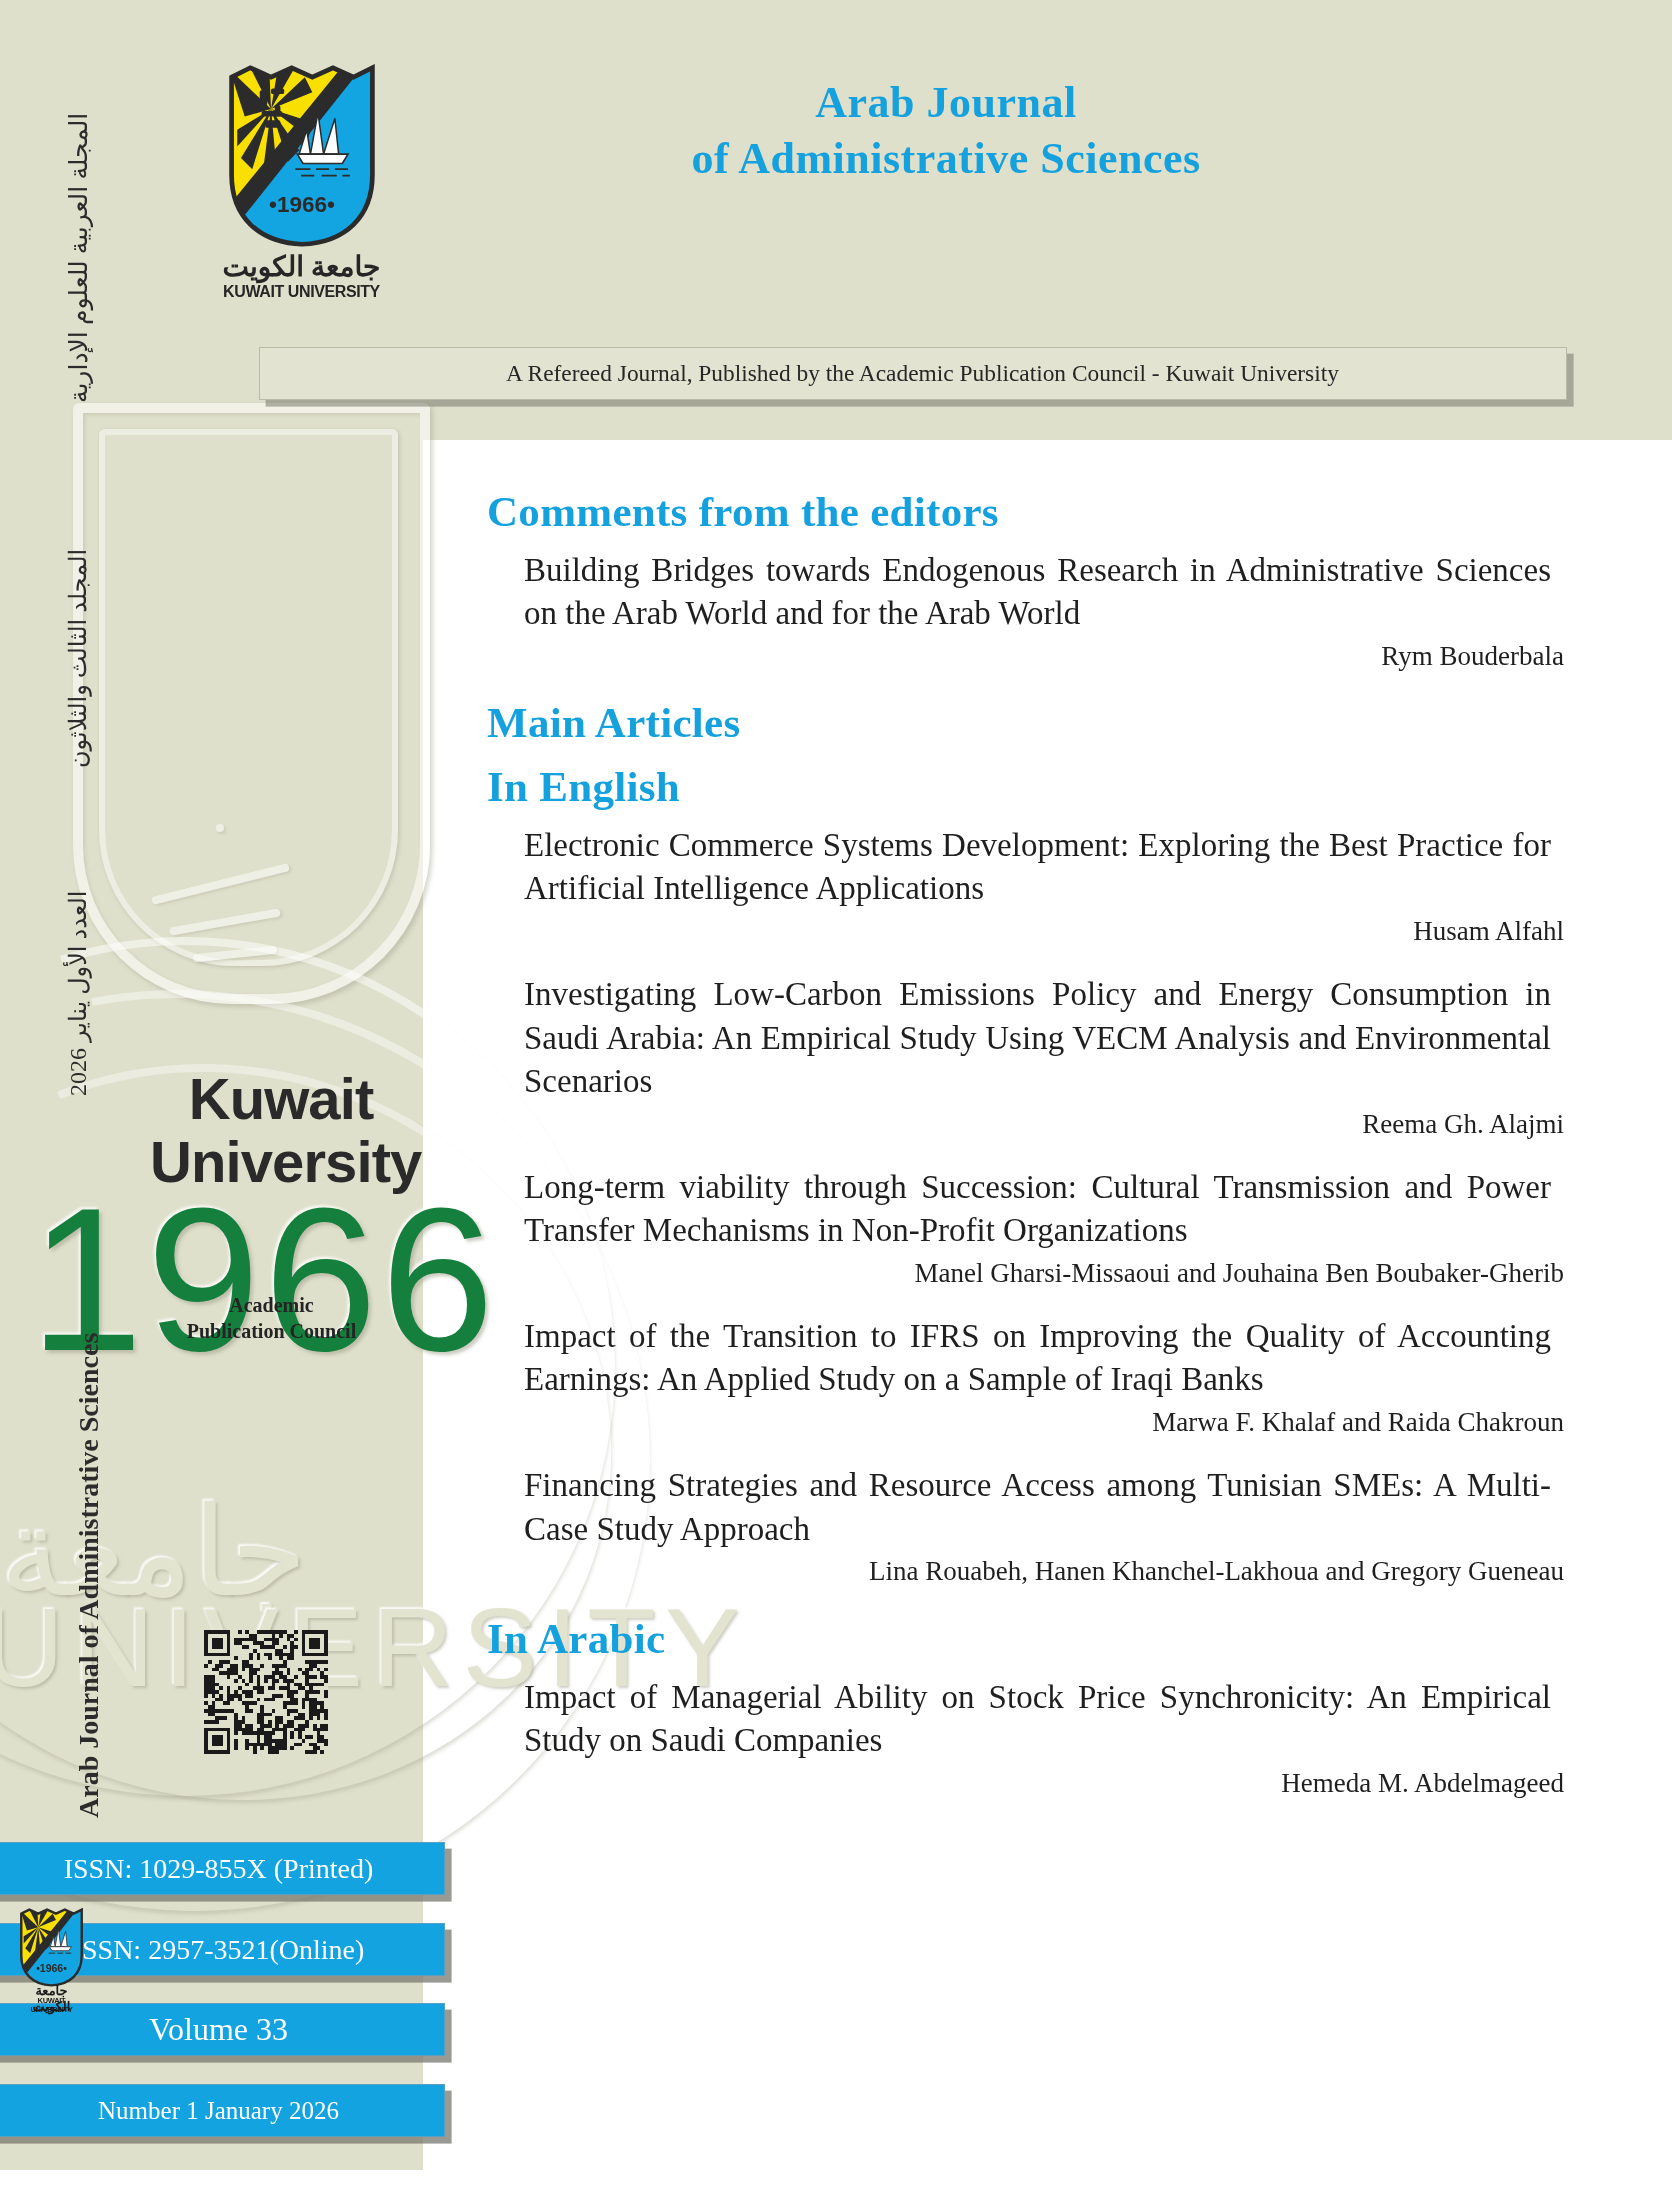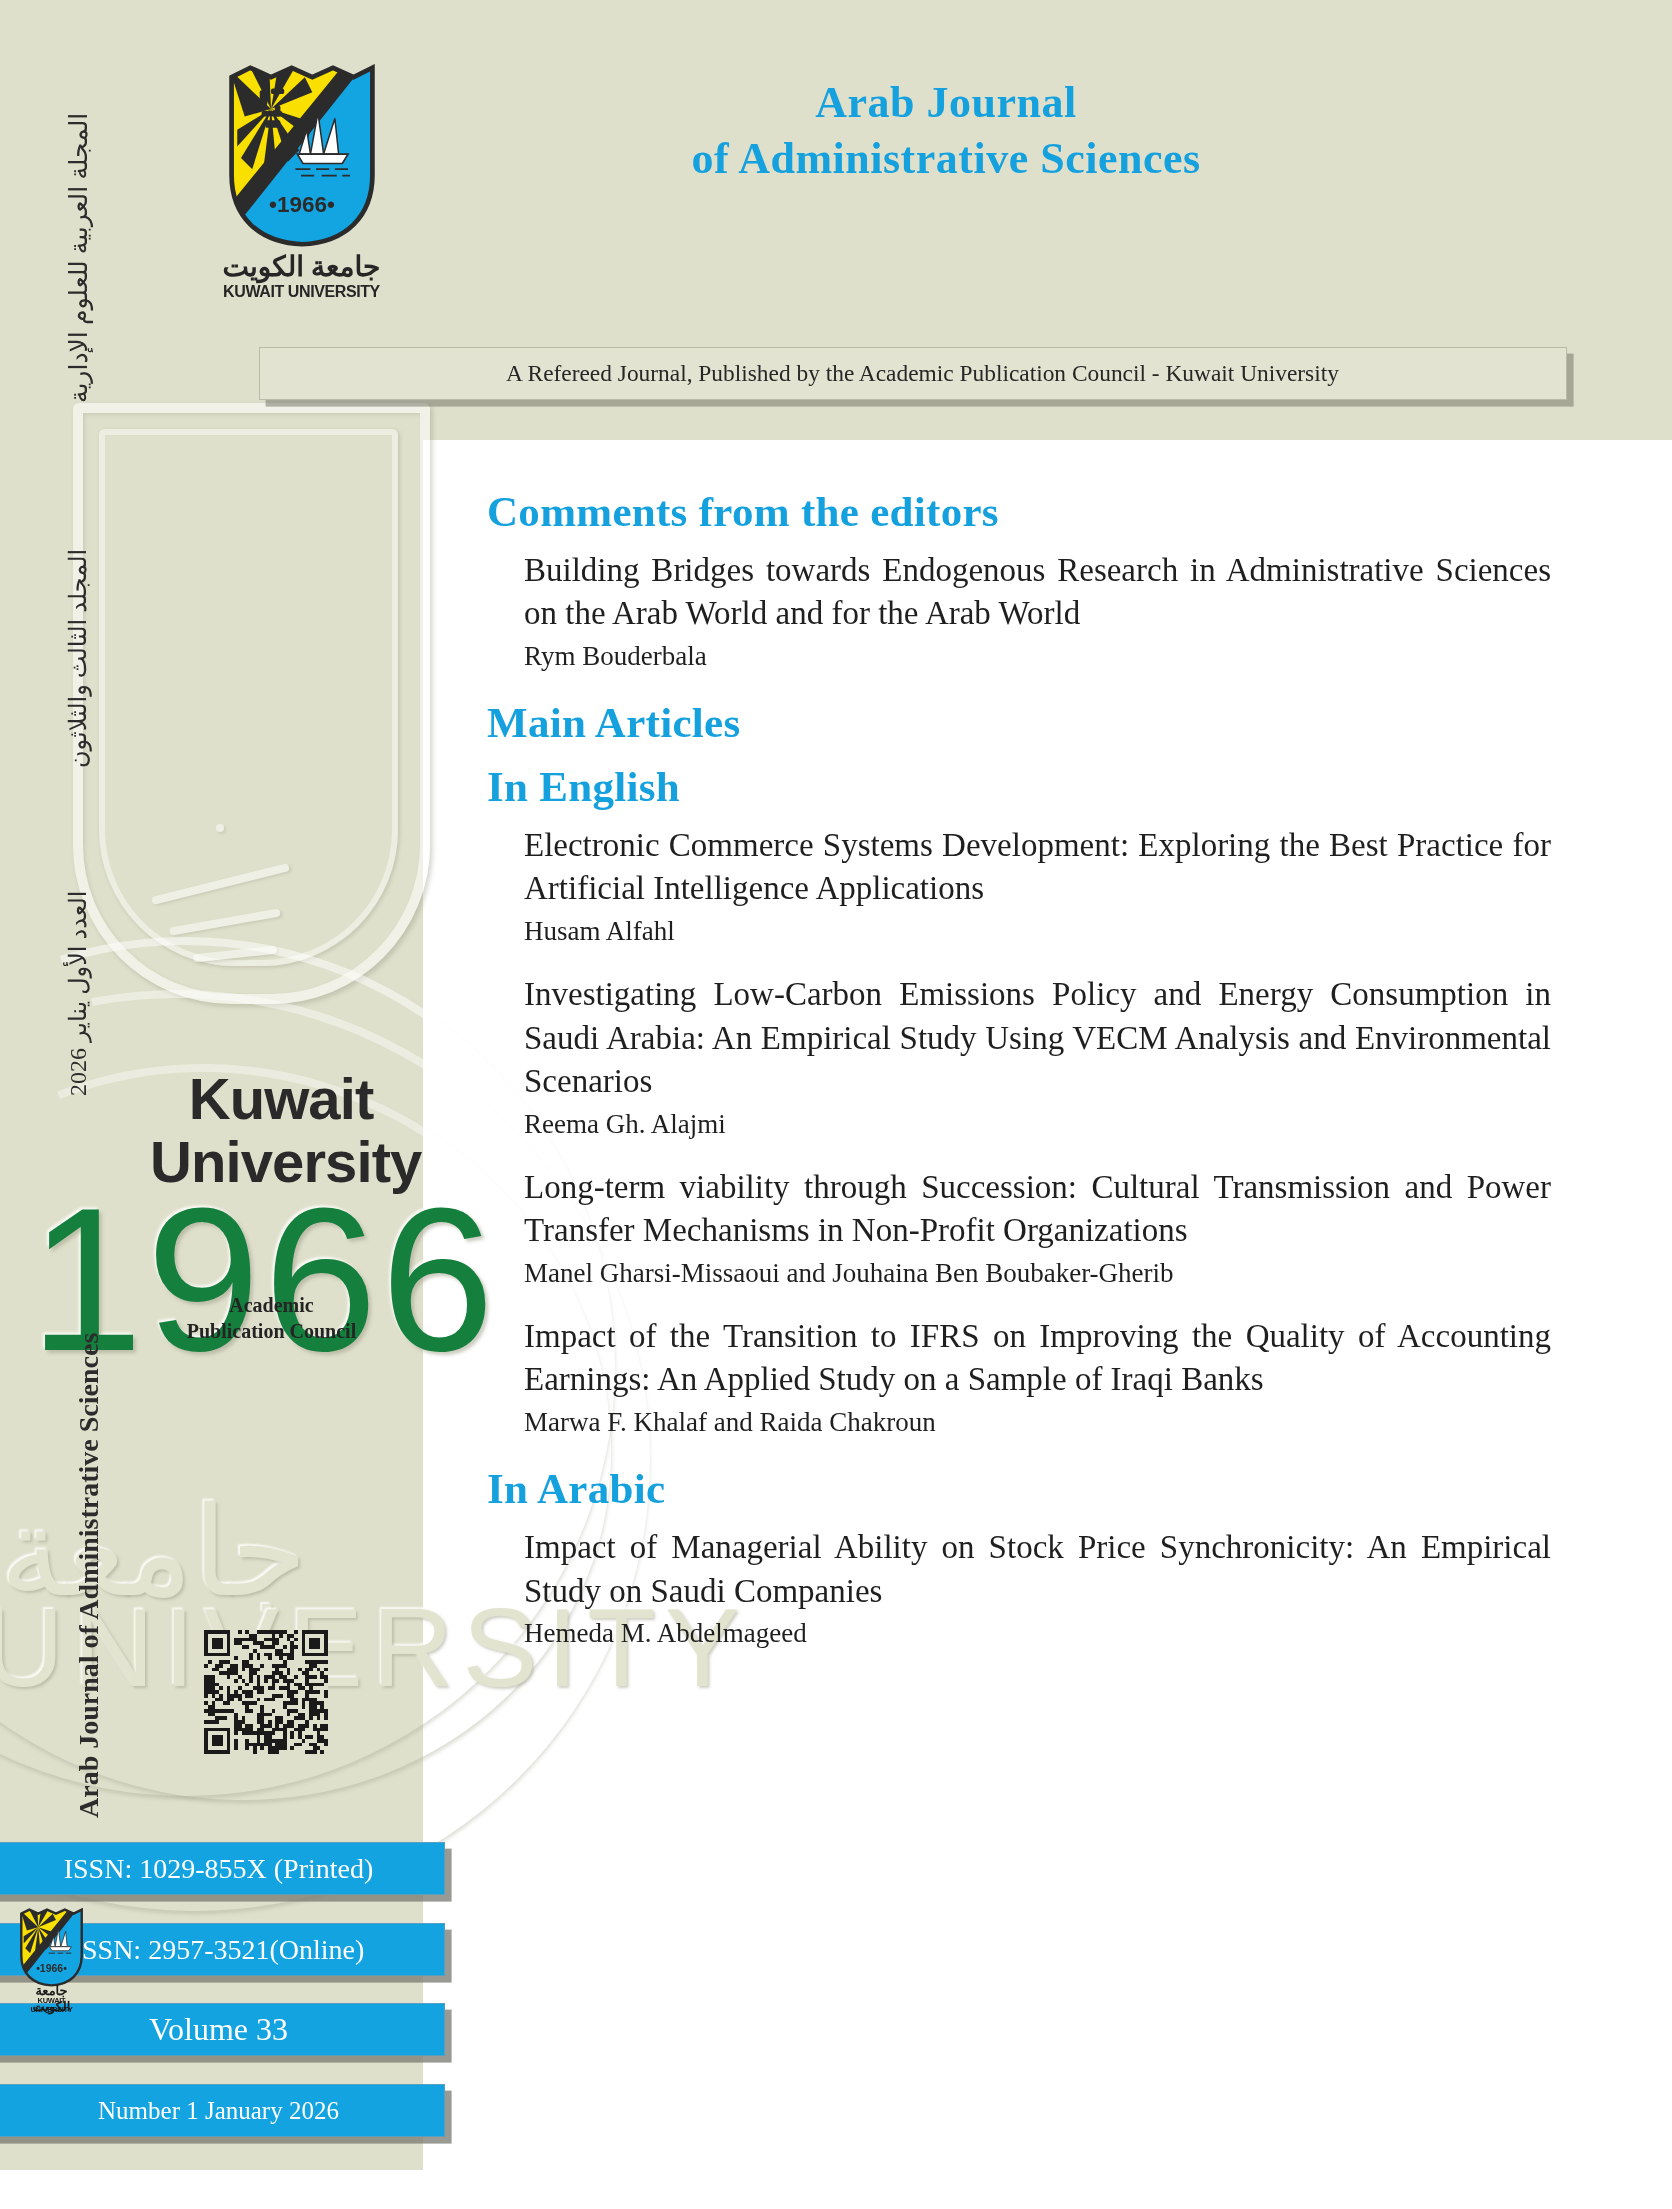--- a/index.html
+++ b/index.html
@@ -325,20 +325,21 @@
     text-align: justify;
     text-align-last: left;
     margin: 0 0 3.7px 0;
     padding-right: 13px;
   }
   .entry-authors {
     font-size: 27px;
     color: #1f1f1f;
     margin: 0;
     line-height: 1.3;
+    text-align: right;
   }
 </style>
 </head>
 <body>
 
 <div class="cover">
 
   <div class="beige-top"></div>
   <div class="beige-side"></div>
   <div class="white-body"></div>
@@ -1047,20 +1048,24 @@
         <div class="entry-authors">Reema Gh. Alajmi</div>
       </div>
       <div class="entry">
         <div class="entry-title">Long-term viability through Succession: Cultural Transmission and Power Transfer Mechanisms in Non-Profit Organizations</div>
         <div class="entry-authors">Manel Gharsi-Missaoui and Jouhaina Ben Boubaker-Gherib</div>
       </div>
       <div class="entry">
         <div class="entry-title">Impact of the Transition to IFRS on Improving the Quality of Accounting Earnings: An Applied Study on a Sample of Iraqi Banks</div>
         <div class="entry-authors">Marwa F. Khalaf  and Raida Chakroun</div>
       </div>
+      <div class="entry">
+        <div class="entry-title">Financing Strategies and Resource Access among Tunisian SMEs: A Multi-Case Study Approach</div>
+        <div class="entry-authors">Lina Rouabeh, Hanen Khanchel-Lakhoua  and Gregory Gueneau</div>
+      </div>
       <div class="sec-head tight">In Arabic</div>
       <div class="entry">
         <div class="entry-title">Impact of Managerial Ability on Stock Price Synchronicity: An Empirical Study on Saudi Companies</div>
         <div class="entry-authors">Hemeda M. Abdelmageed</div>
       </div>
     </div>
 
 </div>
 
 

